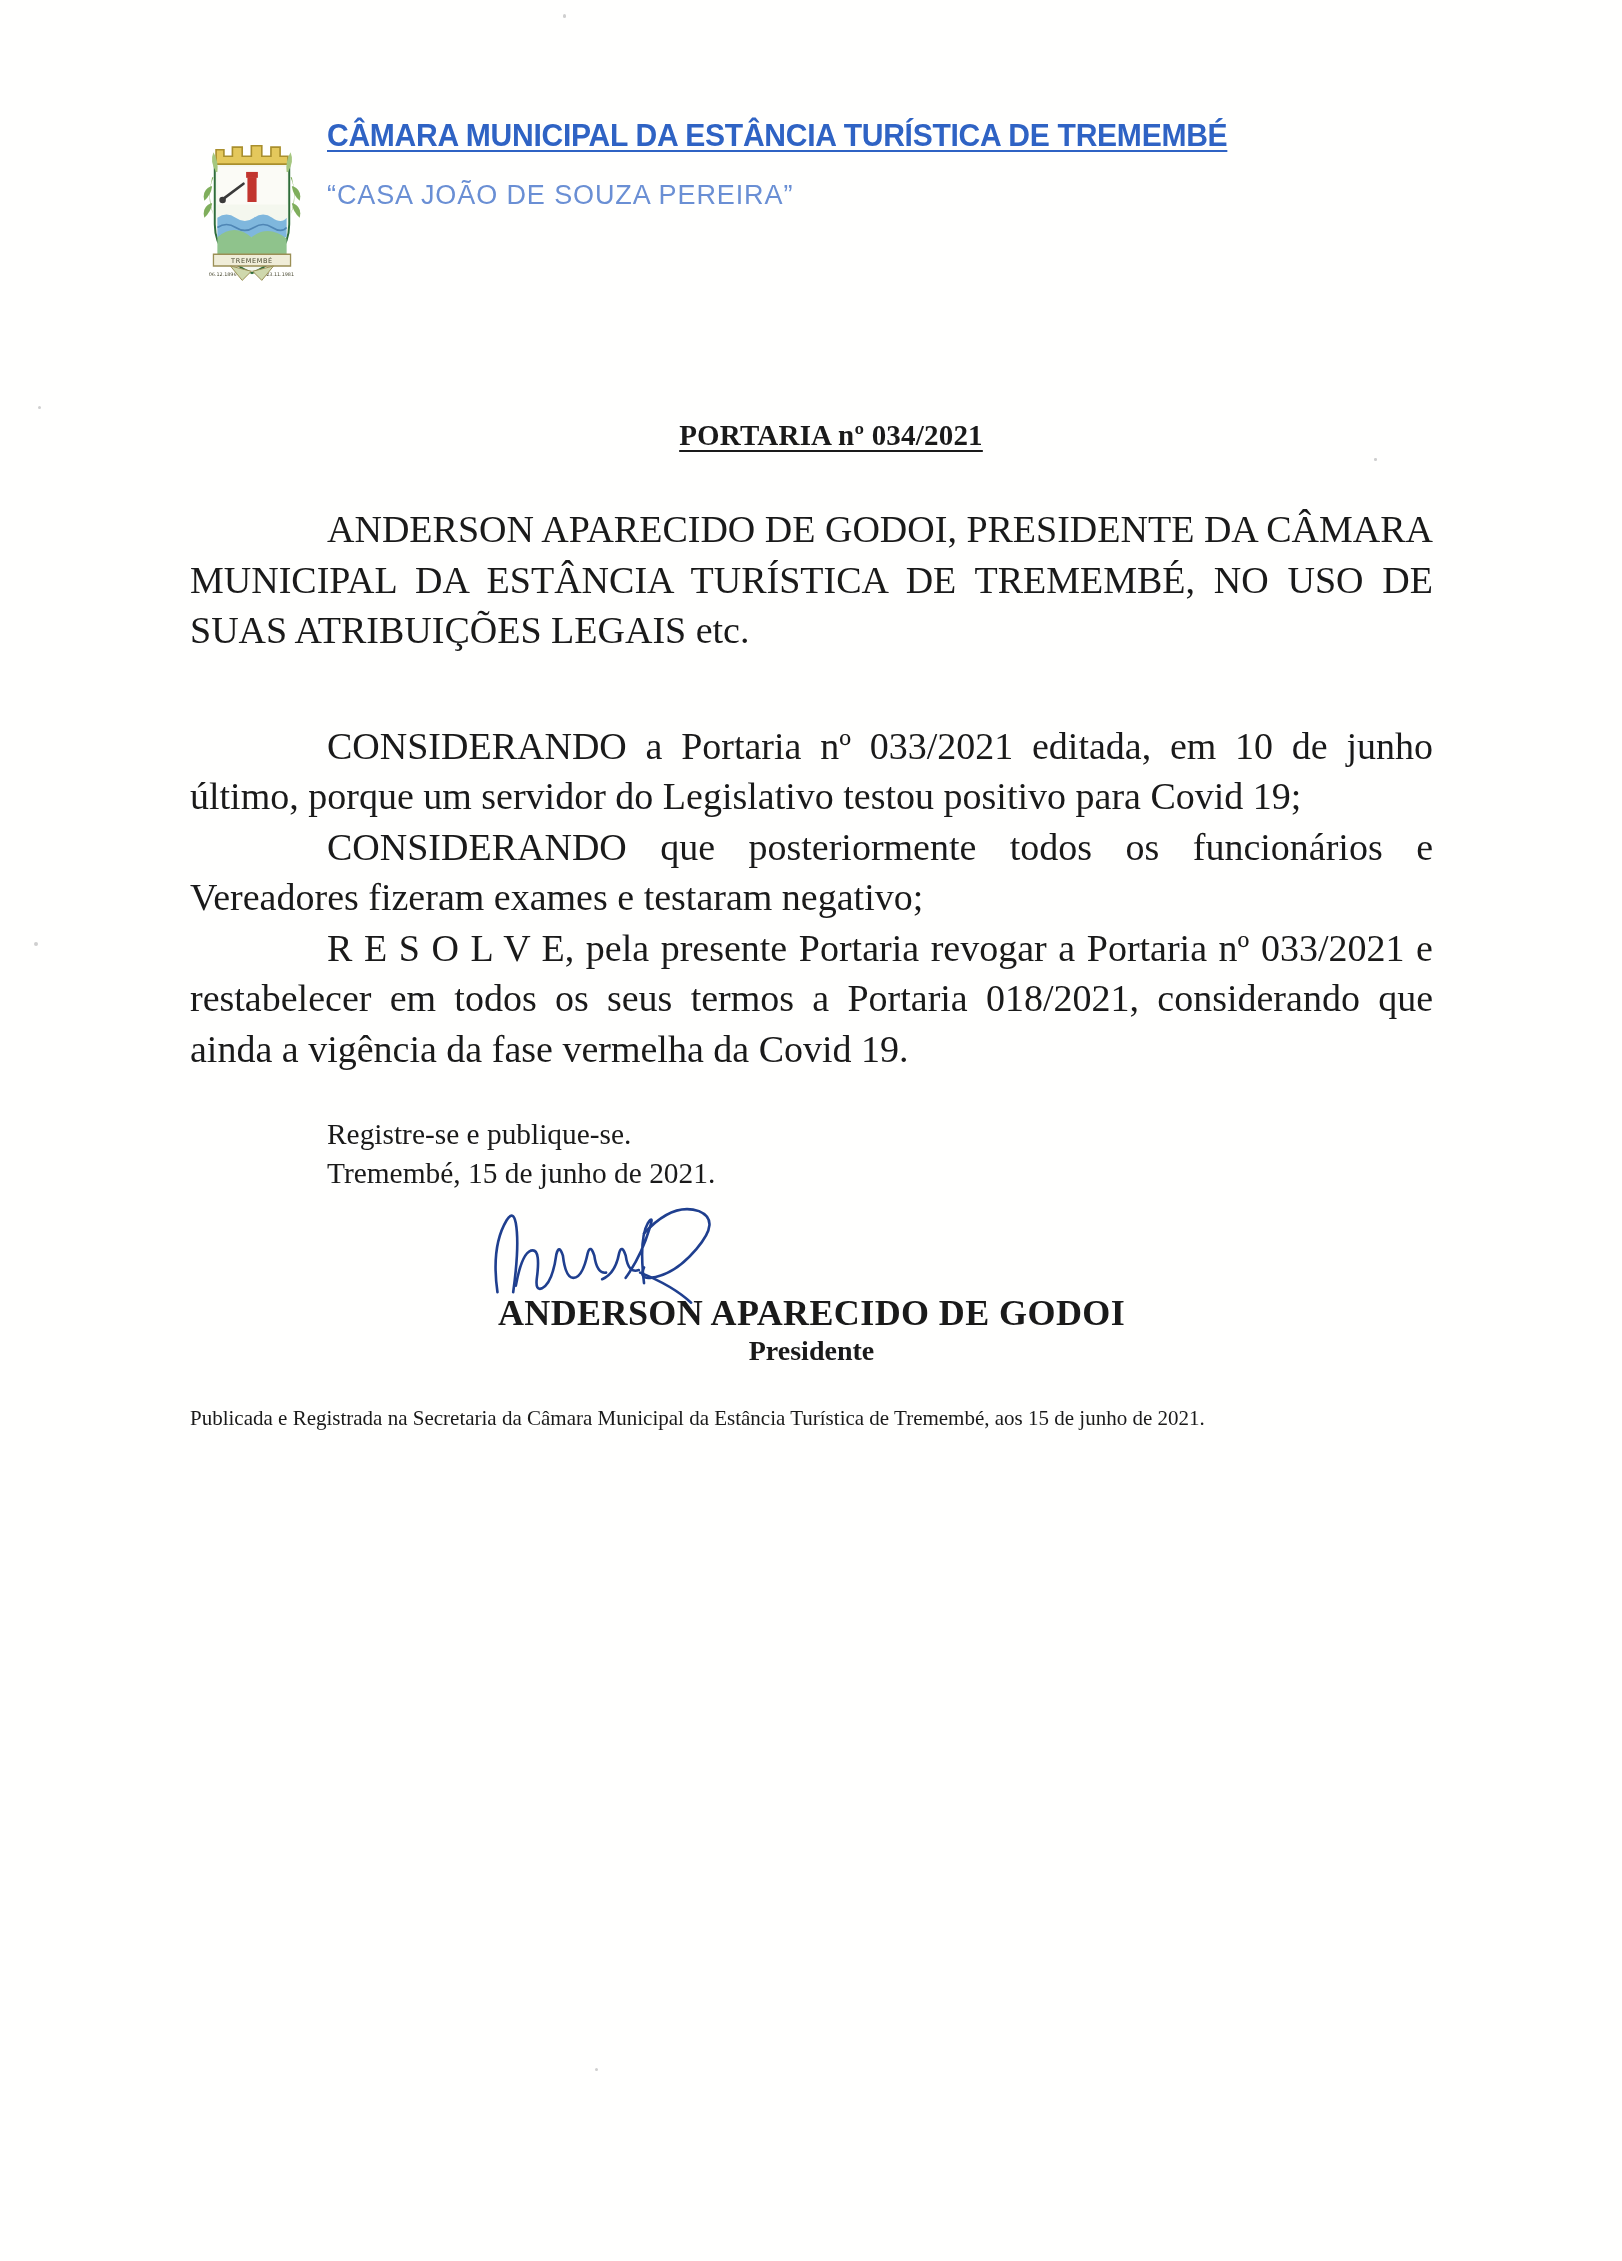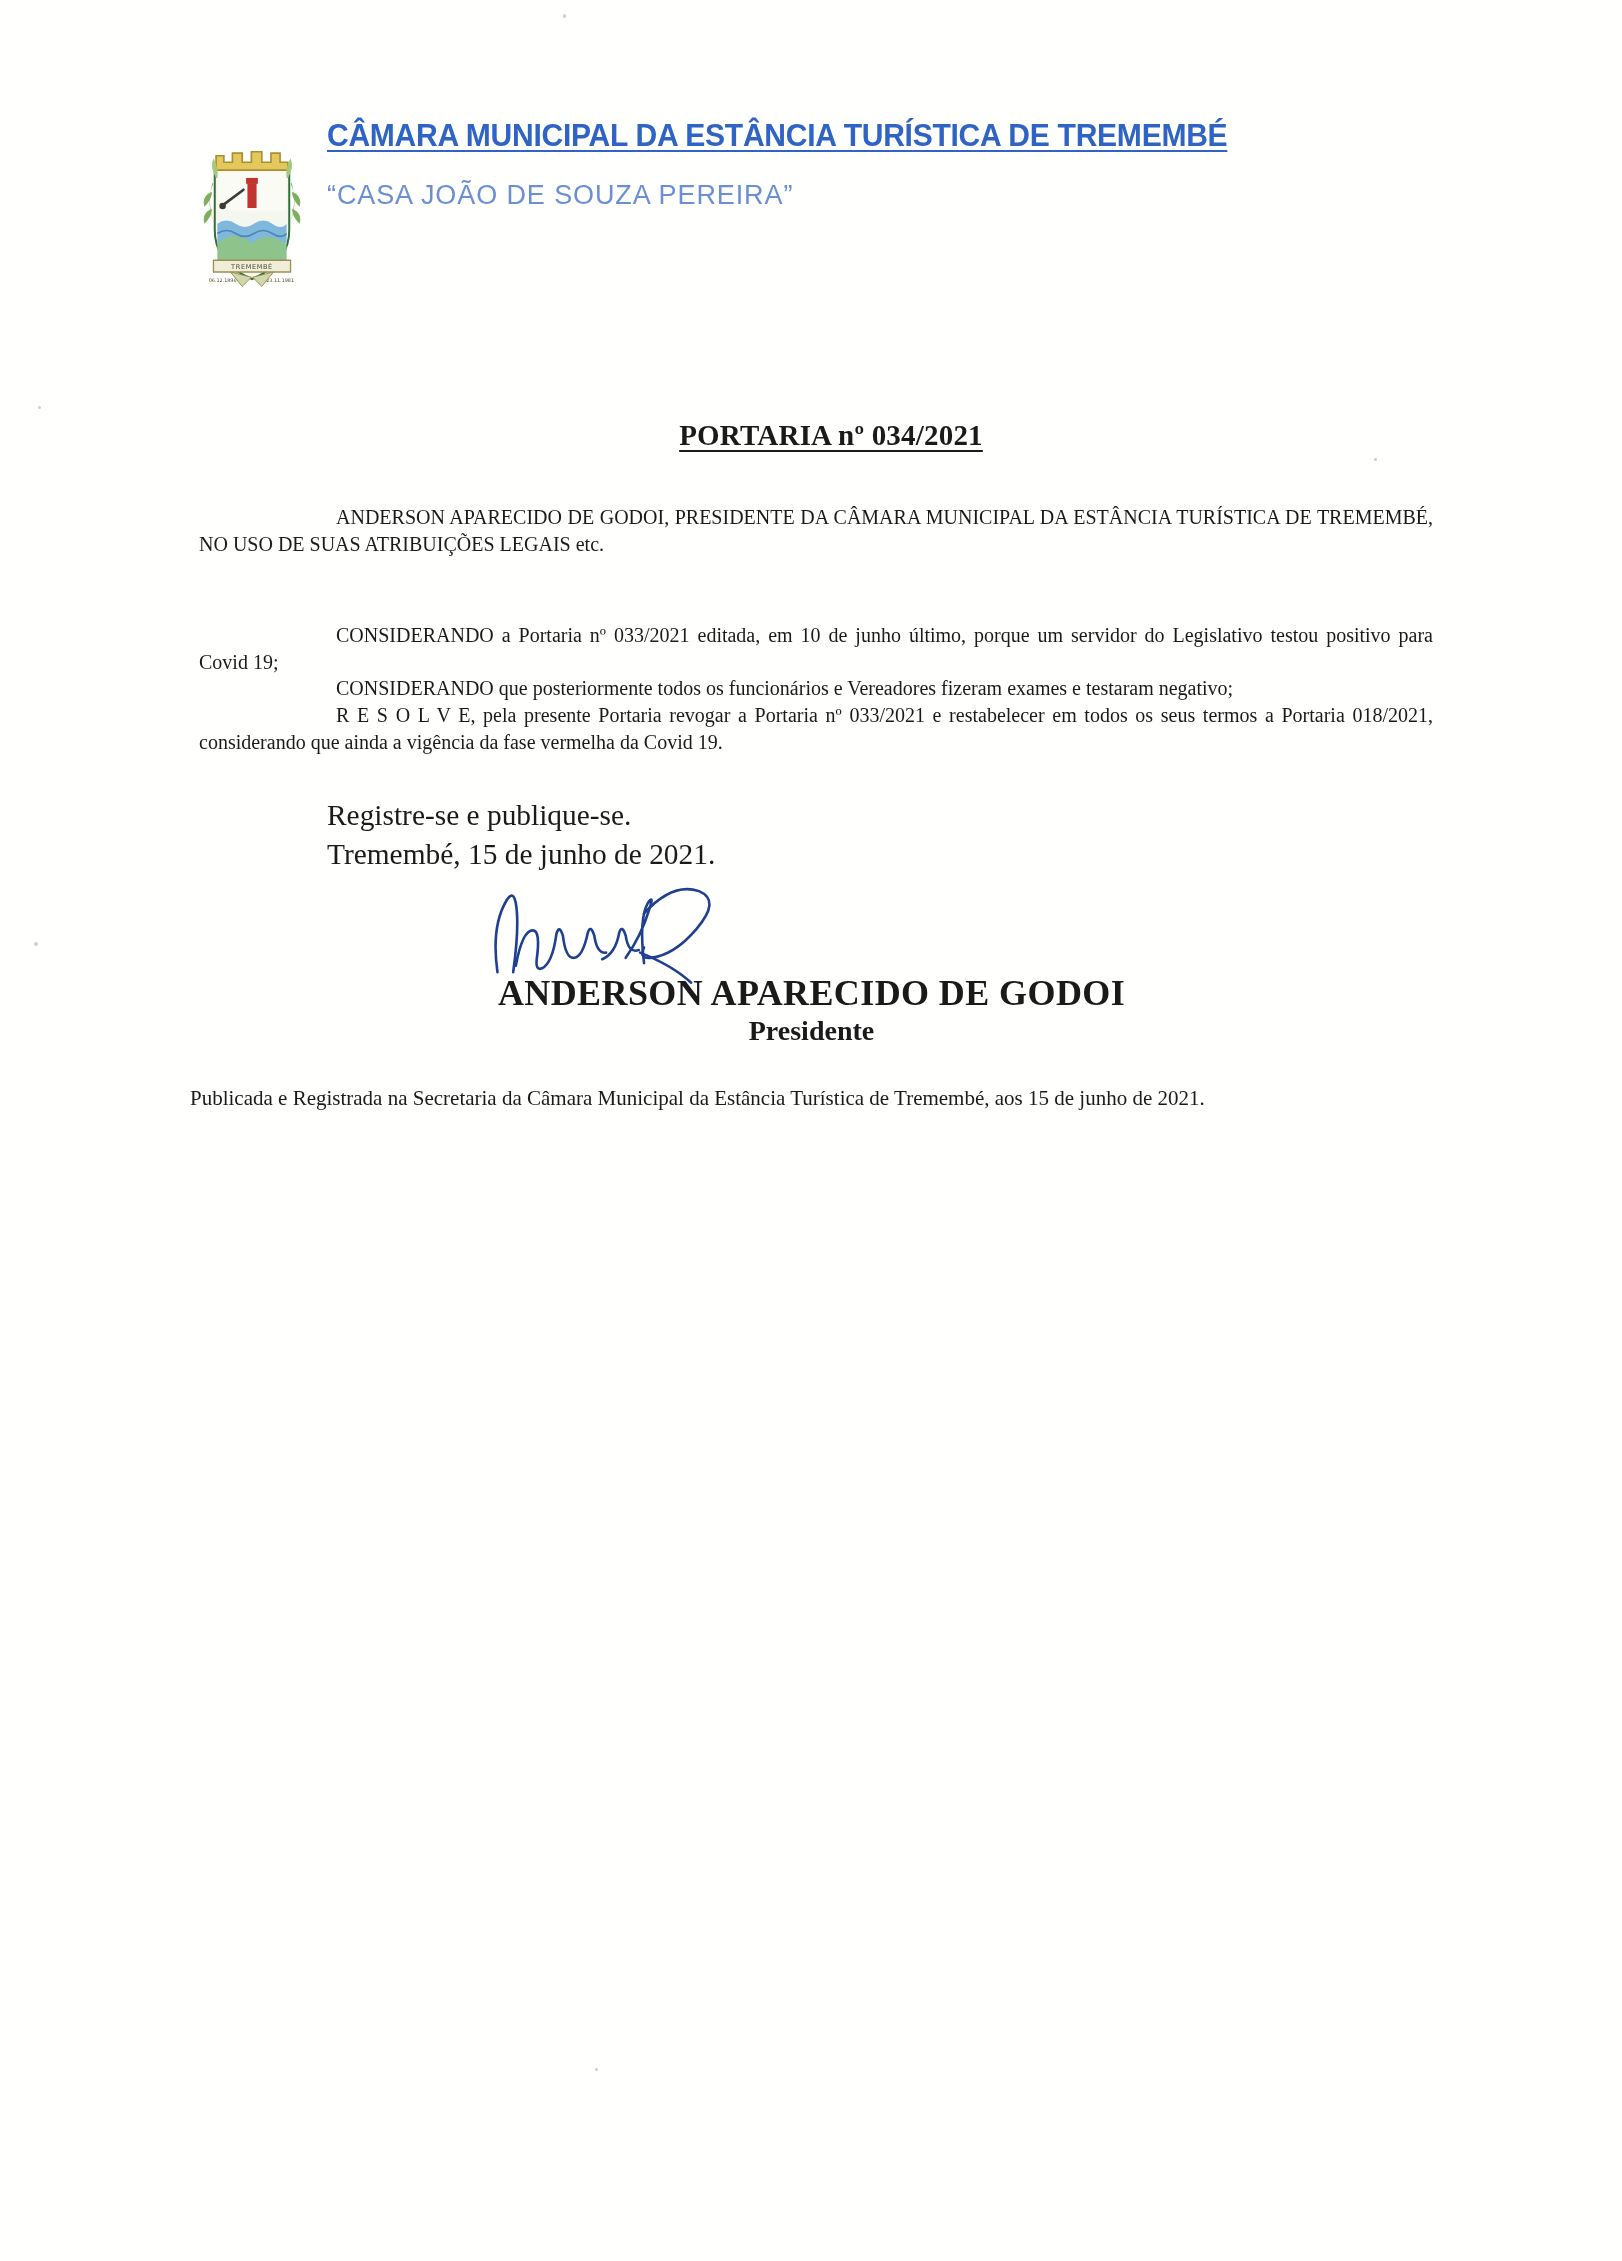--- a/index.html
+++ b/index.html
@@ -24,21 +24,21 @@
   .header {
     position: absolute;
     top: 98px;
     left: 0;
     width: 1623px;
     height: 216px;
   }
   .crest {
     position: absolute;
     left: 203px;
-    top: 34px;
+    top: 28px;
     width: 98px;
     height: 167px;
   }
   .crest svg { display: block; }
 
   .header-text {
     position: absolute;
     left: 327px;
     top: 19.6px;
     width: 1112px;
@@ -78,24 +78,24 @@
     font-weight: bold;
     font-size: 29px;
     letter-spacing: 0.2px;
     text-decoration: underline;
     text-decoration-thickness: 2px;
     text-underline-offset: 4.6px;
     margin-bottom: 52px;
     padding-left: 39px;
   }
   p.para {
-    font-size: 20px;
+    font-size: 38px;
     line-height: 1.33;
     text-align: justify;
-    margin: 0 0 0 9px;
+    margin: 0 0 0 0;
     text-indent: 137px;
   }
   .gap-lg { height: 65px; }
   .gap-md { height: 38px; }
 
   .closing {
     margin-top: 41px;
     font-size: 29.4px;
     line-height: 1.33;
     padding-left: 137px;

